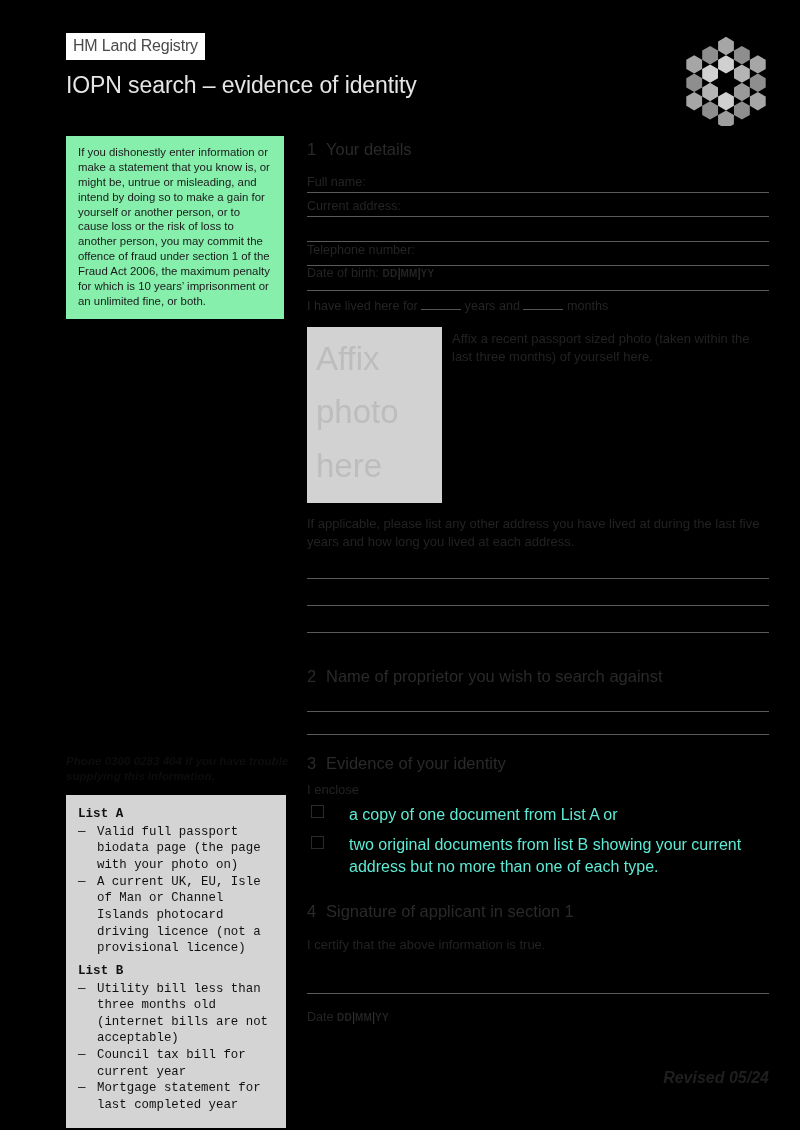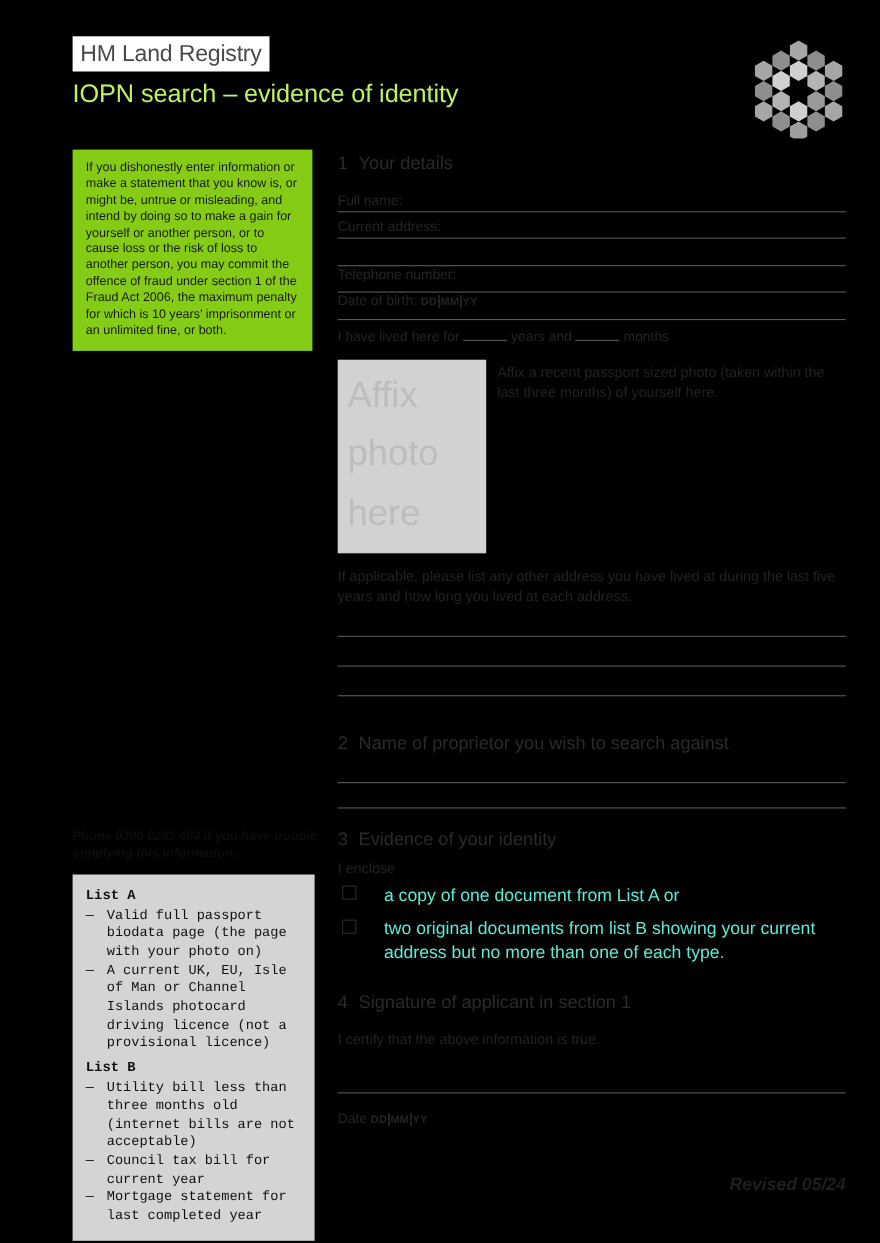--- a/index.html
+++ b/index.html
@@ -16,53 +16,53 @@
     overflow: hidden;
   }
 
   
   #header-brand {
     position: absolute;
     left: 66px;
     top: 33px;
     background: #ffffff;
     color: #4a4a4a;
-    font-size: 21px;
+    font-size: 16px;
     line-height: 1.0;
     padding: 5px 7px 6px 7px;
     letter-spacing: -0.2px;
     white-space: nowrap;
   }
   #doc-title {
     position: absolute;
     left: 66px;
     top: 72px;
     font-size: 23px;
-    color: #bef264;
+    color: #e5e5e5;
     letter-spacing: -0.1px;
     white-space: nowrap;
   }
 
   
   #hex-logo {
     position: absolute;
     left: 678px;
     top: 30px;
     width: 96px;
     height: 96px;
   }
 
   
   #fraud-warning {
     position: absolute;
     left: 66px;
     top: 136px;
     width: 218px;
     box-sizing: border-box;
-    background: #84cc16;
+    background: #86efac;
     padding: 9px 12px 10px 12px;
     font-size: 11.4px;
     line-height: 1.305;
     color: #1a1a1a;
   }
   #phone-note {
     position: absolute;
     left: 66px;
     top: 753px;
     width: 226px;

